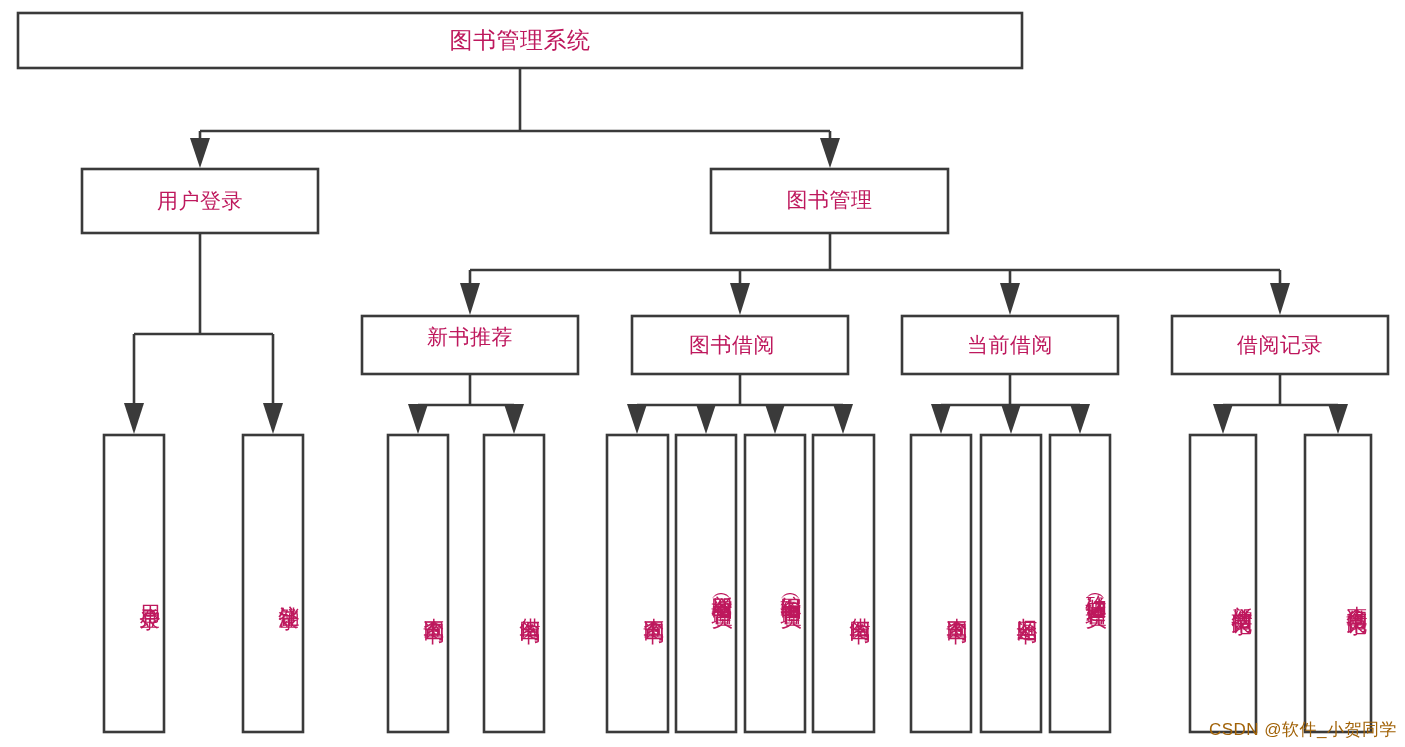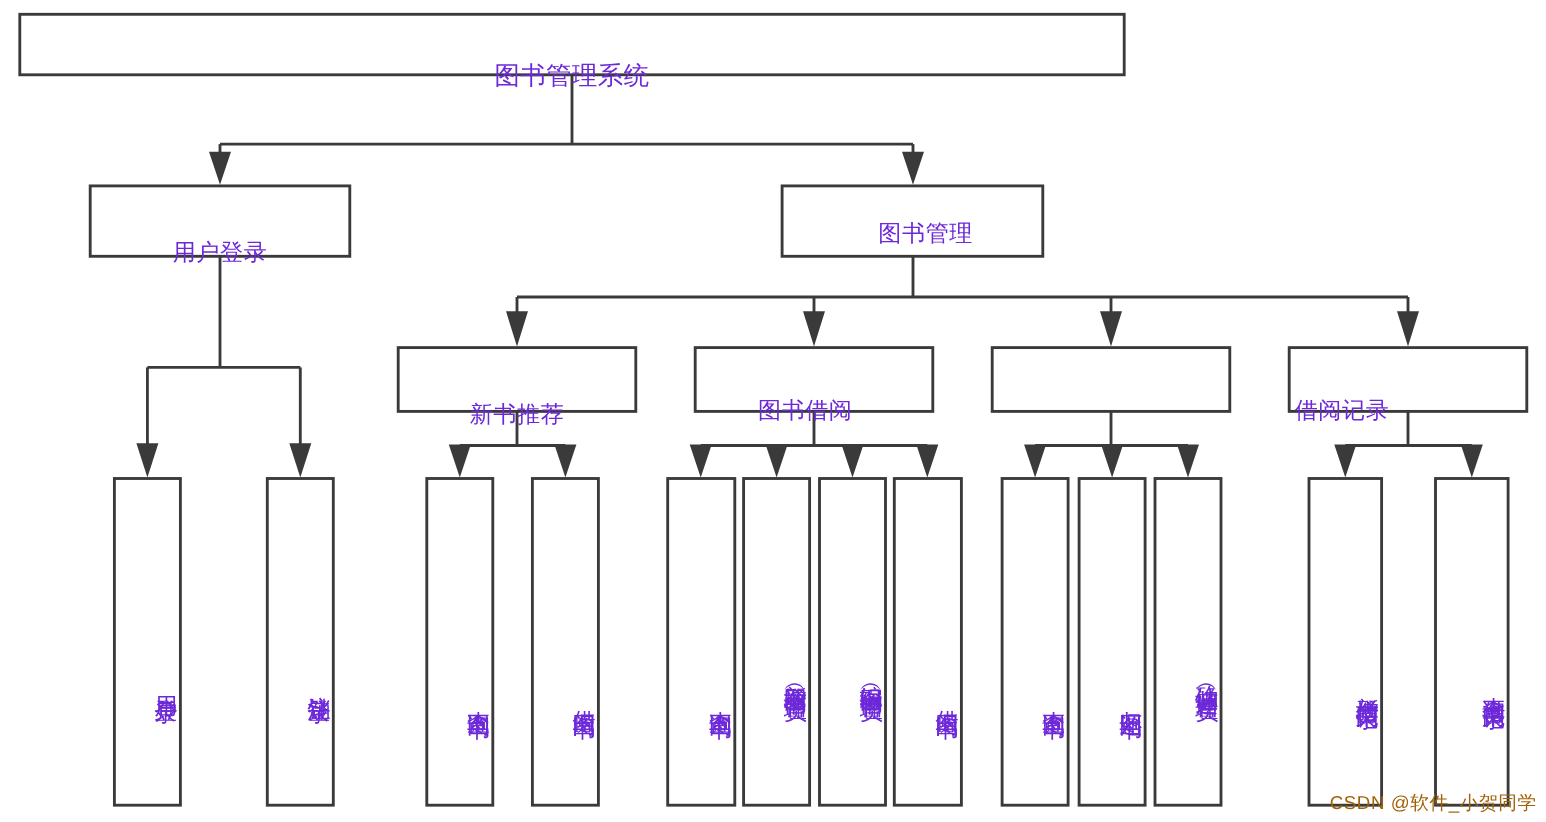--- a/index.html
+++ b/index.html
@@ -37,25 +37,24 @@
   }
   .arrow-head {
     fill: #3a3a3a;
     stroke: none;
   }
   .node-label {
     position: absolute;
     display: flex;
     align-items: center;
     justify-content: center;
-    color: #6d28d9;
+    color: #be185d;
     font-family: "Liberation Sans", "DejaVu Sans", sans-serif;
     pointer-events: none;
     white-space: nowrap;
-    margin-top: 28px;
   }
   .node-label.horizontal {
     font-size: 21px;
     letter-spacing: 0.5px;
   }
   .node-label.vertical {
     writing-mode: vertical-rl;
     text-orientation: upright;
     font-size: 21px;
     letter-spacing: 2px;
@@ -170,25 +169,26 @@
     <rect class="node-box" x="911" y="435" width="60" height="297"></rect>
     <rect class="node-box" x="981" y="435" width="60" height="297"></rect>
     <rect class="node-box" x="1050" y="435" width="60" height="297"></rect>
     <rect class="node-box" x="1190" y="435" width="66" height="297"></rect>
     <rect class="node-box" x="1305" y="435" width="66" height="297"></rect>
   </svg>
 
   <div class="node-label horizontal title" style="left:18px; top:13px; width:1004px; height:55px;">图书管理系统</div>
 
   <div class="node-label horizontal" style="left:82px; top:169px; width:236px; height:64px;">用户登录</div>
-  <div class="node-label horizontal" style="left:711px; top:152px; width:237px; height:64px;padding-left:12px;">图书管理</div>
-
-  <div class="node-label horizontal" style="left:362px; top:320px; width:216px; height:58px;">新书推荐</div>
+  <div class="node-label horizontal" style="left:711px; top:168px; width:237px; height:64px;">图书管理</div>
+
+  <div class="node-label horizontal" style="left:362px; top:308px; width:216px; height:58px;">新书推荐</div>
   <div class="node-label horizontal" style="left:632px; top:316px; width:200px; height:58px;">图书借阅</div>
-  <div class="node-label horizontal" style="left:1112px; top:316px; width:216px; height:58px;">借阅记录</div>
+  <div class="node-label horizontal" style="left:902px; top:316px; width:216px; height:58px;">当前借阅</div>
+  <div class="node-label horizontal" style="left:1172px; top:316px; width:216px; height:58px;">借阅记录</div>
 
   <div class="node-label vertical" style="left:104px; top:470px; width:60px; height:240px;">用户登录</div>
   <div class="node-label vertical" style="left:243px; top:470px; width:60px; height:240px;">注销登录</div>
   <div class="node-label vertical" style="left:388px; top:498px; width:60px; height:210px;">查询图书</div>
   <div class="node-label vertical" style="left:484px; top:498px; width:60px; height:210px;">借阅图书</div>
   <div class="node-label vertical" style="left:607px; top:498px; width:61px; height:210px;">查询图书</div>
   <div class="node-label vertical" style="left:676px; top:440px; width:60px; height:290px;">新增图书（管理员）</div>
   <div class="node-label vertical" style="left:745px; top:440px; width:60px; height:290px;">编辑图书（管理员）</div>
   <div class="node-label vertical" style="left:813px; top:498px; width:61px; height:210px;">借阅图书</div>
   <div class="node-label vertical" style="left:911px; top:498px; width:60px; height:210px;">查询图书</div>

